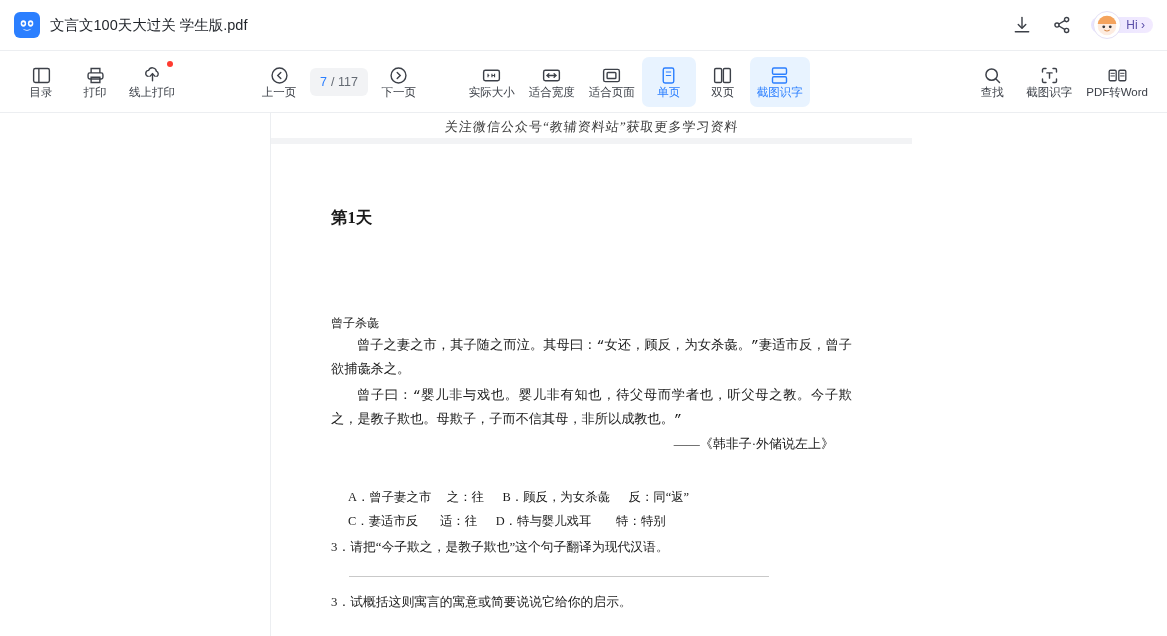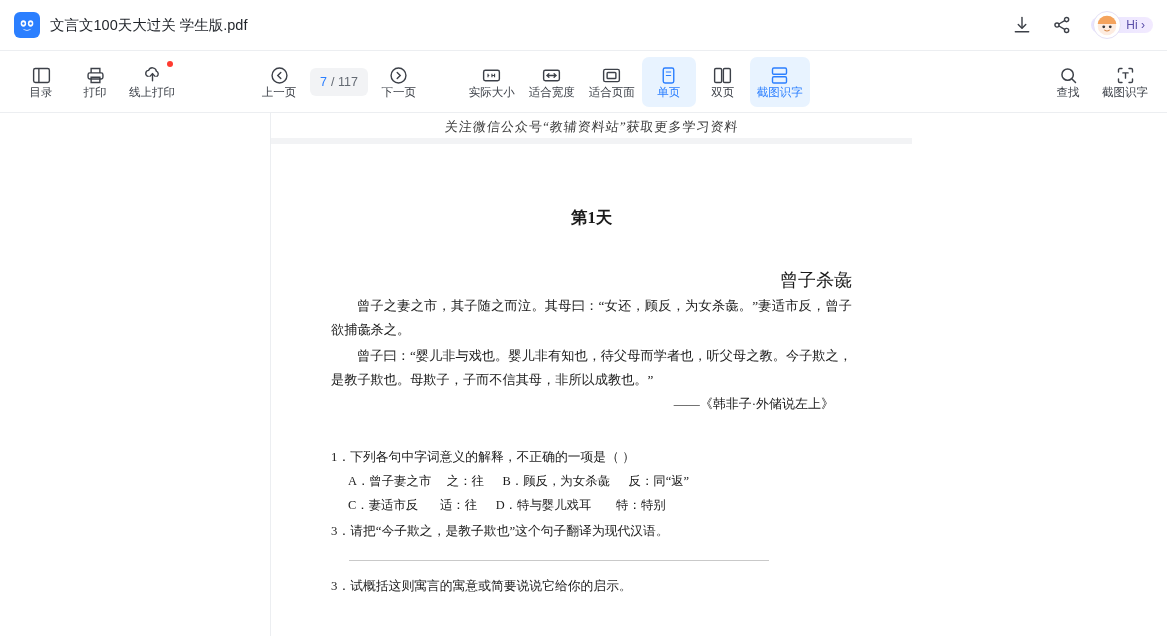--- a/index.html
+++ b/index.html
@@ -161,37 +161,36 @@
   }
   .page {
     position: absolute; left: 0; top: 31px;
     width: 641px; height: 492px;
     background: #ffffff;
     padding: 0 60px;
     font-family: "Liberation Serif", serif;
     color: #1a1a1a;
   }
   .page-h1 {
-    text-align: center;
     font-size: 16.5px;
     font-weight: bold;
     margin-top: 63px;
   }
   .page-h2 {
-    text-align: right;
-    font-size: 18px;
-    margin-top: 39px;
+    text-align: left;
+    font-size: 12px;
+    margin-top: 86px;
   }
   .para {
     font-size: 13.2px;
     line-height: 24px;
     margin-top: 2px;
     text-align: justify;
   }
-  .para.indent { text-indent: 26px; }
+  .para.indent { text-indent: 26px; font-family: Liberation Mono, monospace; }
   .attrib {
     font-size: 13px;
     text-align: right;
     margin-top: 3px;
     padding-right: 18px;
   }
   .qlist { margin-top: 32px; }
   .q {
     font-size: 12.8px;
     line-height: 24px;
@@ -405,20 +404,30 @@
           <path d="M4 8V5.5A1.5 1.5 0 0 1 5.5 4H8"></path>
             <path d="M20 8V5.5A1.5 1.5 0 0 0 18.5 4H16"></path>
           <path d="M4 16v2.5A1.5 1.5 0 0 0 5.5 20H8"></path>
             <path d="M20 16v2.5A1.5 1.5 0 0 1 18.5 20H16"></path>
           <path d="M9 9h6M12 9v6"></path>
         </svg>
       </span>
       <span class="lb">截图识字</span>
     </div>
 
+    <div class="tool">
+      <span class="ic">
+        <svg width="21" height="21" viewBox="0 0 24 24" fill="none" stroke="currentColor" stroke-width="1.5" stroke-linecap="round">
+          <rect x="2.5" y="6" width="8" height="12" rx="1.5"></rect>
+            <rect x="13.5" y="6" width="8" height="12" rx="1.5"></rect>
+          <path d="M4.5 9.5h4M4.5 12.5h4M15.5 9.5h4M15.5 12.5h4" stroke-width="1.1"></path>
+        </svg>
+      </span>
+      <span class="lb">PDF转Word</span>
+    </div>
 
     <div style="width:12px"></div>
   </div>
 
   <div class="workspace">
     <div class="leftpane"></div>
     <div class="rightpane"></div>
 
     <div class="pagearea">
 
@@ -428,21 +437,20 @@
 
       <div class="page">
         <div class="page-h1">第1天</div>
         <div class="page-h2">曾子杀彘</div>
 
         <div class="para indent">曾子之妻之市，其子随之而泣。其母曰：“女还，顾反，为女杀彘。”妻适市反，曾子欲捕彘杀之。</div>
         <div class="para indent">曾子曰：“婴儿非与戏也。婴儿非有知也，待父母而学者也，听父母之教。今子欺之，是教子欺也。母欺子，子而不信其母，非所以成教也。”</div>
         <div class="attrib">——《韩非子·外储说左上》</div>
 
         <div class="qlist">
-          <div class="q">1．下列各句中字词意义的解释，不正确的一项是（    ）</div>
           <div class="opts">A．曾子妻之市     之：往      B．顾反，为女杀彘      反：同“返”</div>
           <div class="opts">C．妻适市反       适：往      D．特与婴儿戏耳        特：特别</div>
           <div class="q q2">3．请把“今子欺之，是教子欺也”这个句子翻译为现代汉语。</div>
           <div class="ansline"></div>
           <div class="q" style="margin-top:13px">3．试概括这则寓言的寓意或简要说说它给你的启示。</div>
 
         </div>
       </div>
     </div>
   </div>

